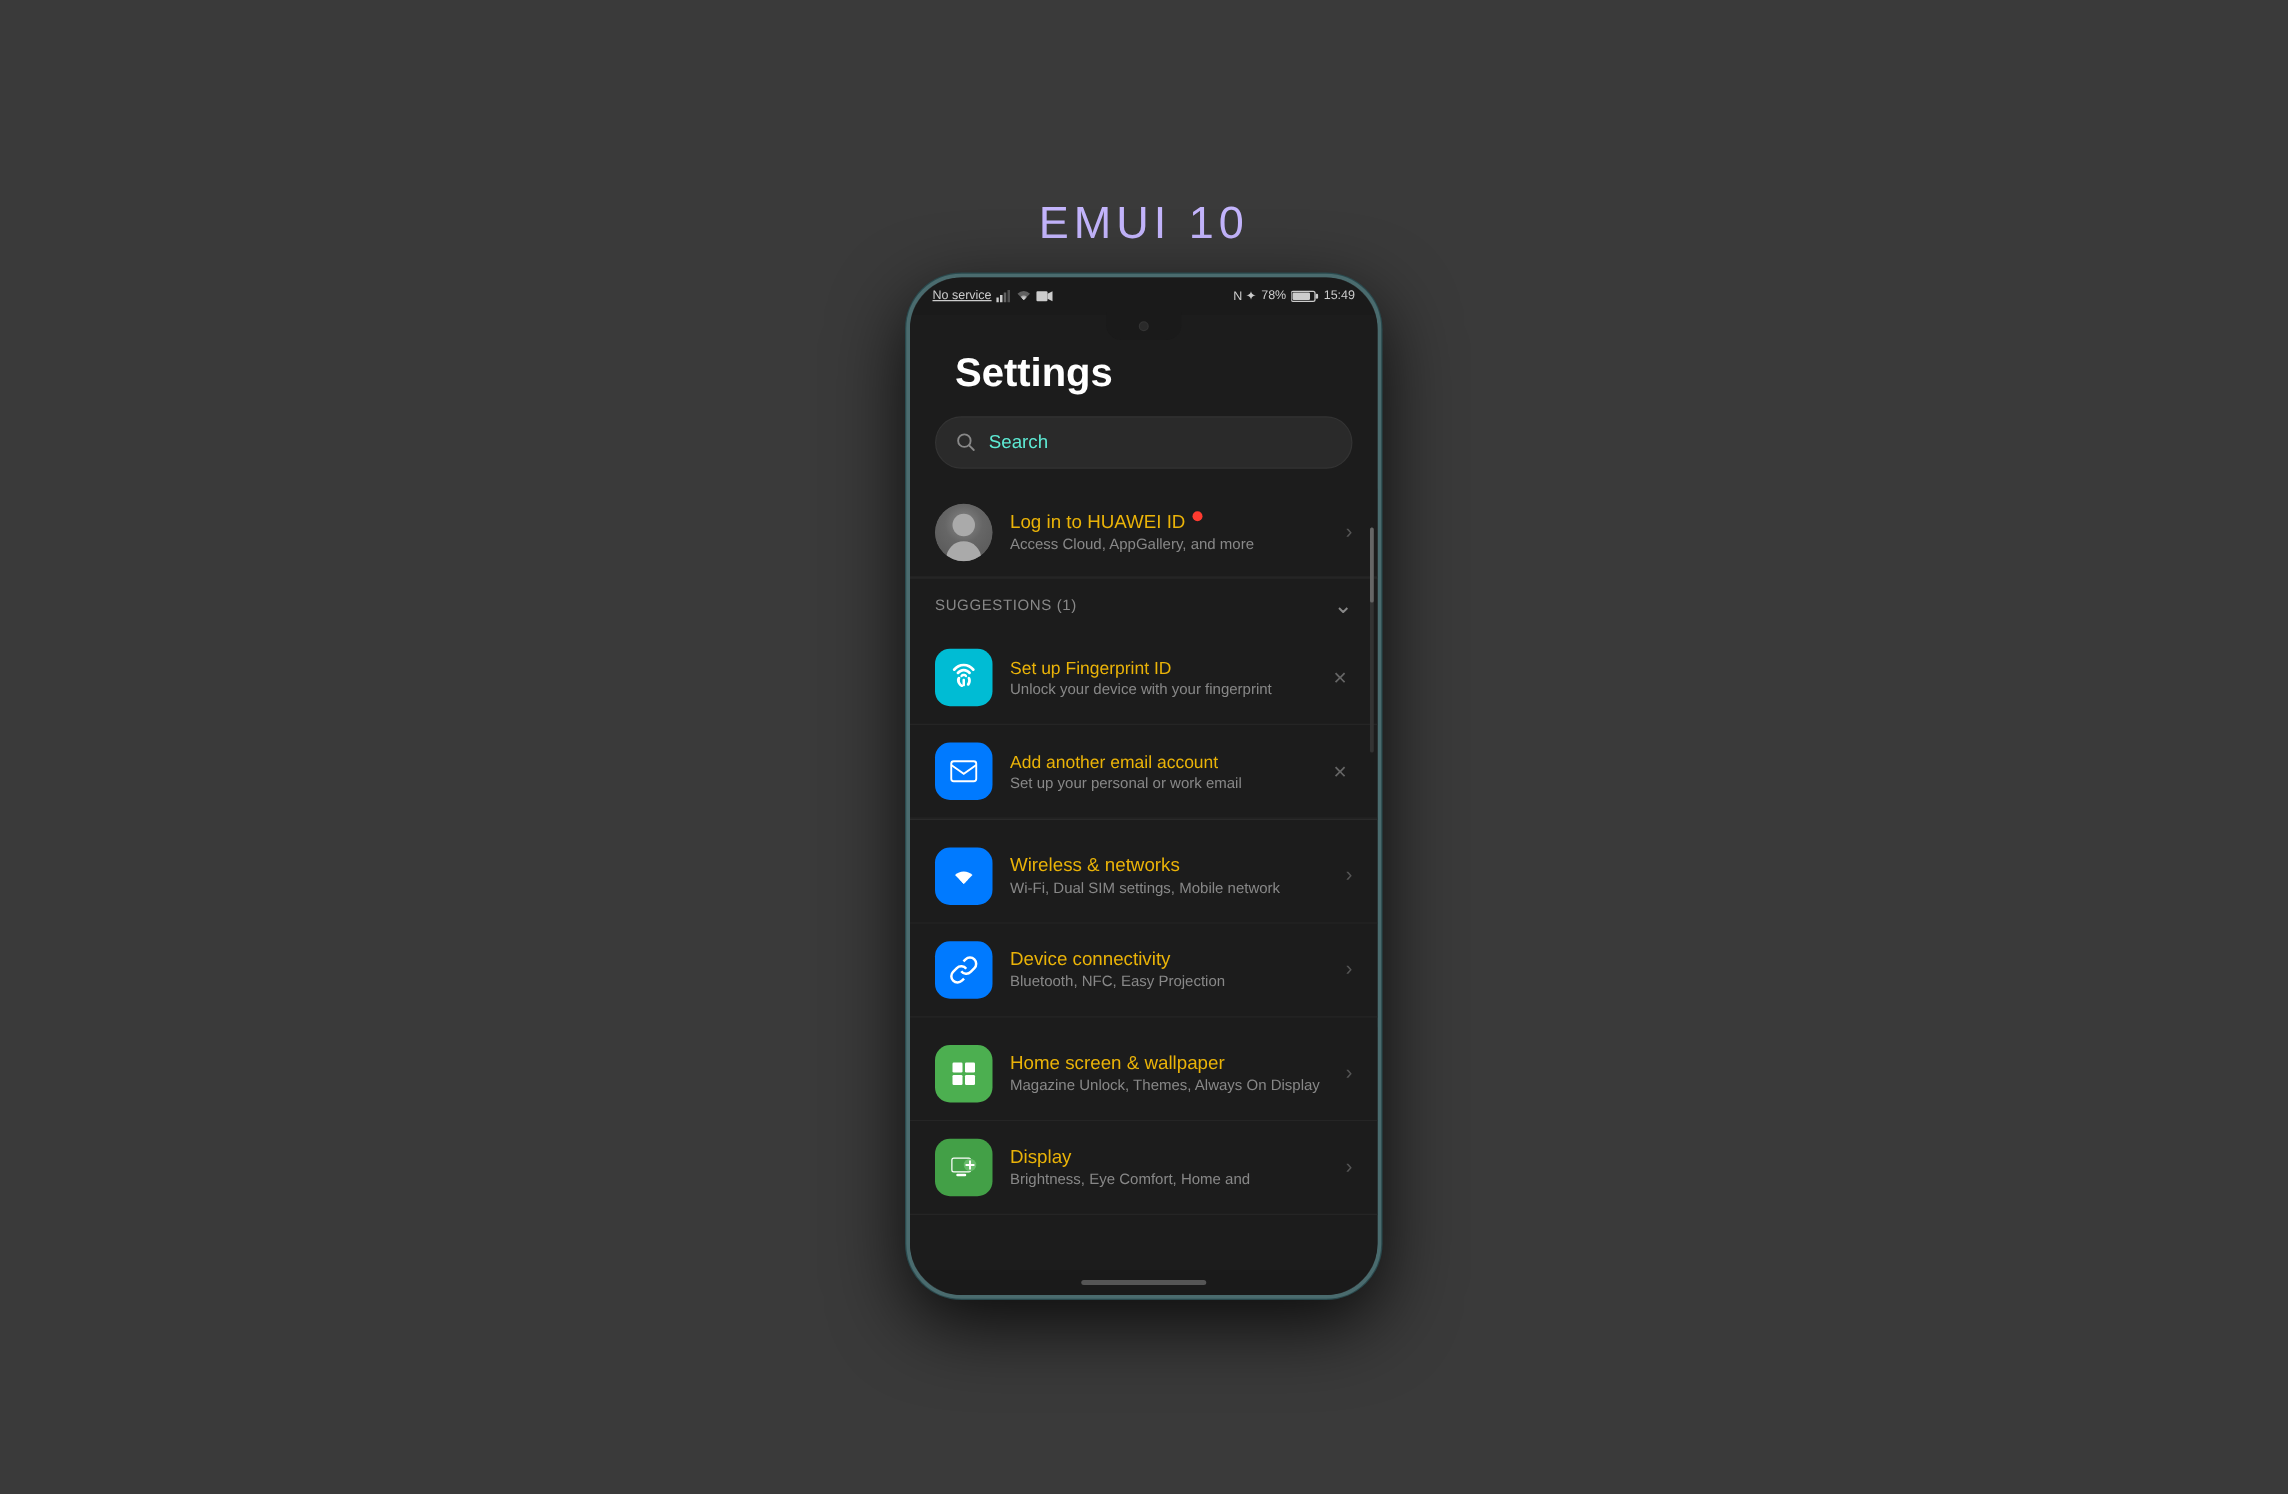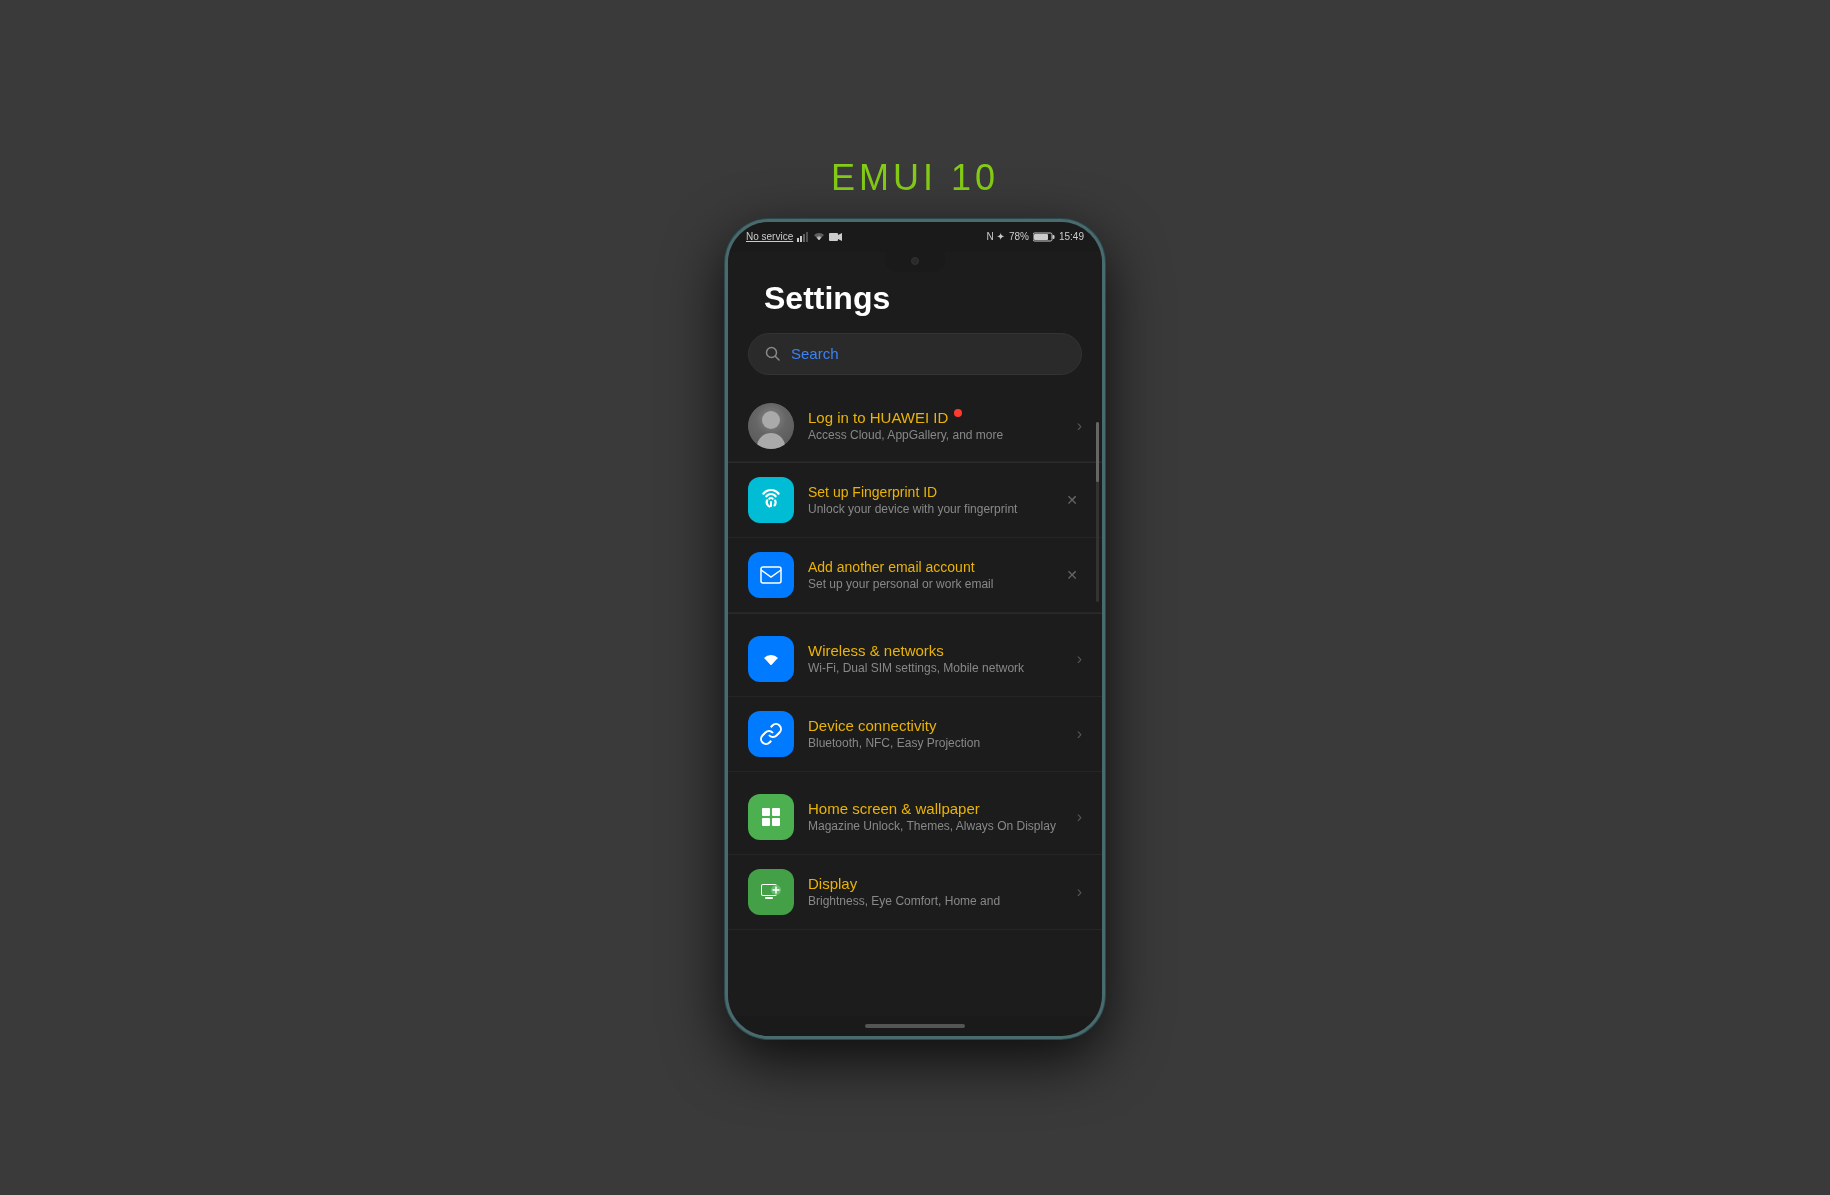--- a/index.html
+++ b/index.html
@@ -10,21 +10,21 @@
       background: #3a3a3a;
       display: flex;
       flex-direction: column;
       align-items: center;
       justify-content: center;
       font-family: 'Segoe UI', Arial, sans-serif;
       overflow: hidden;
     }
 
     .emui-title {
-      color: #84cc16;
+      color: #c4b5fd;
       font-size: 36px;
       font-weight: 300;
       letter-spacing: 4px;
       margin-bottom: 20px;
     }
 
     .phone-outer {
       width: 380px;
       height: 820px;
       background: #1a1a1a;
@@ -137,21 +137,21 @@
       height: 42px;
       display: flex;
       align-items: center;
       padding: 0 16px;
       gap: 10px;
       border: 1px solid #333;
     }
 
     .search-text {
       font-size: 15px;
-      color: #3b82f6;
+      color: #5eead4;
     }
 
     .list-item {
       display: flex;
       align-items: center;
       padding: 14px 20px;
       background: #1c1c1c;
       cursor: pointer;
       gap: 14px;
       border-bottom: 1px solid #252525;
@@ -444,20 +444,24 @@
             <div class="item-title">
               <span>Log in to HUAWEI ID</span>
               <span class="red-dot"></span>
             </div>
             <div class="item-subtitle">Access Cloud, AppGallery, and more</div>
           </div>
           <span class="chevron-right">›</span>
         </div>
 
         <div style="border-top: 1px solid #2a2a2a; border-bottom: 1px solid #2a2a2a;">
+          <div class="section-header">
+            <span class="section-label">SUGGESTIONS (1)</span>
+            <span class="section-chevron">⌄</span>
+          </div>
 
           <div class="list-item" style="border-bottom: 1px solid #252525;">
             <div class="icon-circle icon-teal">
               <svg class="svg-icon" viewBox="0 0 24 24" fill="white">
                 <path d="M12 1C8.5 1 5.5 2.5 3.5 5c-.4.5-.3 1.2.2 1.6.5.4 1.2.3 1.6-.2C6.9 4.3 9.3 3 12 3c2.7 0 5.1 1.3 6.7 3.4.4.5 1.1.6 1.6.2.5-.4.6-1.1.2-1.6C18.5 2.5 15.5 1 12 1z"></path>
                 <path d="M12 5c-2.2 0-4.2 1-5.5 2.6-.4.5-.3 1.2.2 1.6.5.4 1.2.3 1.6-.2.9-1.1 2.3-1.9 3.7-1.9 1.4 0 2.8.7 3.7 1.9.4.5 1.1.6 1.6.2.5-.4.6-1.1.2-1.6C16.2 6 14.2 5 12 5z"></path>
                 <path d="M12 9c-1 0-1.9.4-2.5 1.1-.3.4-.3 1 .1 1.4.4.3 1 .3 1.4-.1.2-.3.6-.4 1-.4.4 0 .7.1 1 .4.3.4 1 .4 1.4.1.4-.4.4-1 .1-1.4C13.9 9.4 13 9 12 9z"></path>
                 <path d="M12 13c-.6 0-1 .4-1 1v4c0 .6.4 1 1 1s1-.4 1-1v-4c0-.6-.4-1-1-1z"></path>
                 <path d="M8.5 11.5c-.5-.3-1.2-.1-1.4.4C6.7 12.5 6.5 13.2 6.5 14c0 2.4 1.5 4.5 3.5 5.5.5.3 1.2.1 1.4-.4.3-.5.1-1.2-.4-1.4-1.3-.7-2.1-2-2.1-3.6 0-.5.1-.9.3-1.3.3-.4.1-1.1-.3-1.3z"></path>
                 <path d="M17 12c-.3-.5-1-.7-1.4-.4-.5.3-.7 1-.4 1.4.2.4.3.9.3 1.4 0 .9-.3 1.7-.8 2.3-.4.5-.3 1.2.2 1.6.5.4 1.2.3 1.6-.2.8-1 1.2-2.3 1.2-3.7 0-.7-.2-1.5-.6-2.4z"></path>

